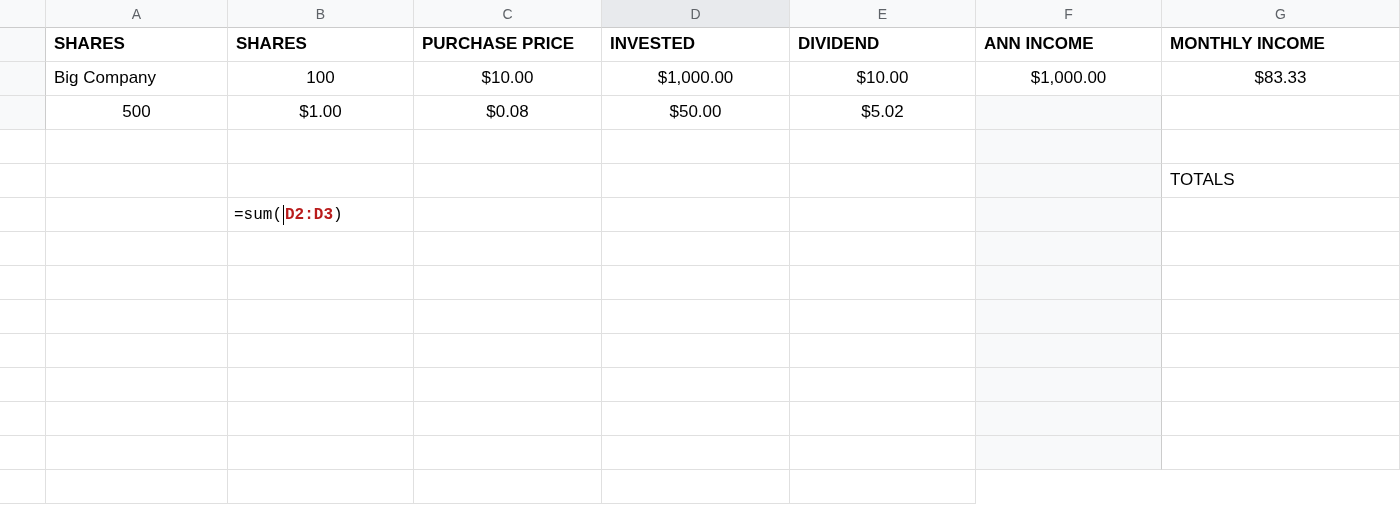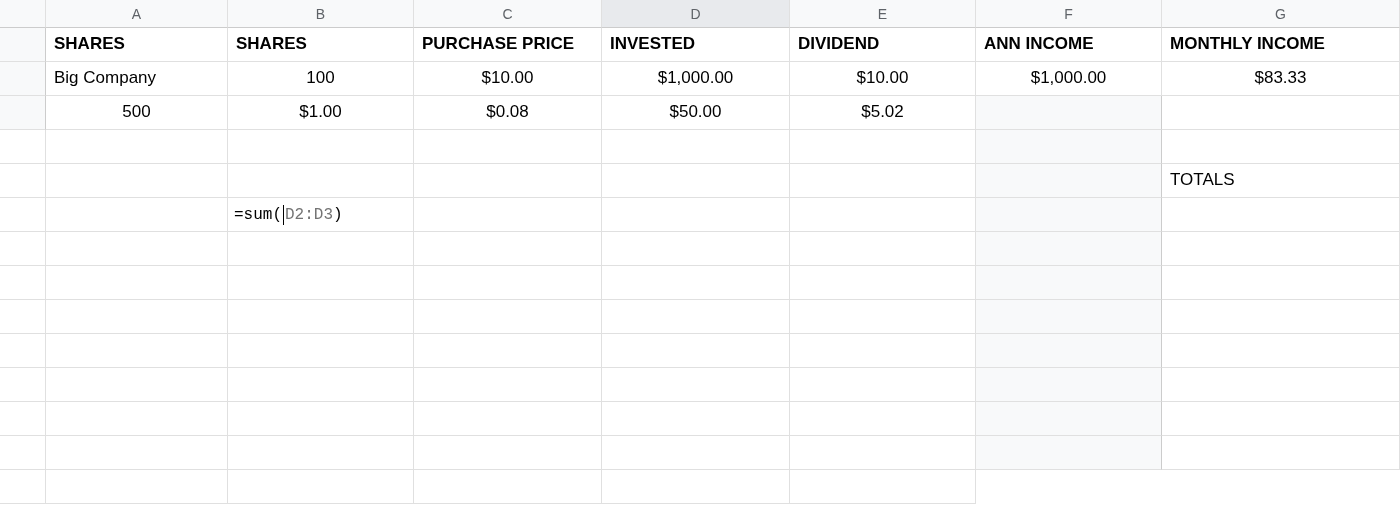--- a/index.html
+++ b/index.html
@@ -63,21 +63,22 @@
     border: 2.5px solid #1a73e8;
     background: #fff;
     padding: 4px 6px;
     font-family: "Courier New", monospace;
     font-size: 16px;
     z-index: 5;
     display: flex;
     align-items: center;
   }
   .active-cell .range {
-    color: #737373;
+    color: #b91c1c;
+    font-weight: bold;
   }
   .caret {
     display: inline-block;
     width: 1px; height: 20px;
     background: #000;
     margin: 0 1px;
     animation: blink 1s step-start infinite;
     vertical-align: text-bottom;
   }
   @keyframes blink { 50% { opacity: 0; } }

